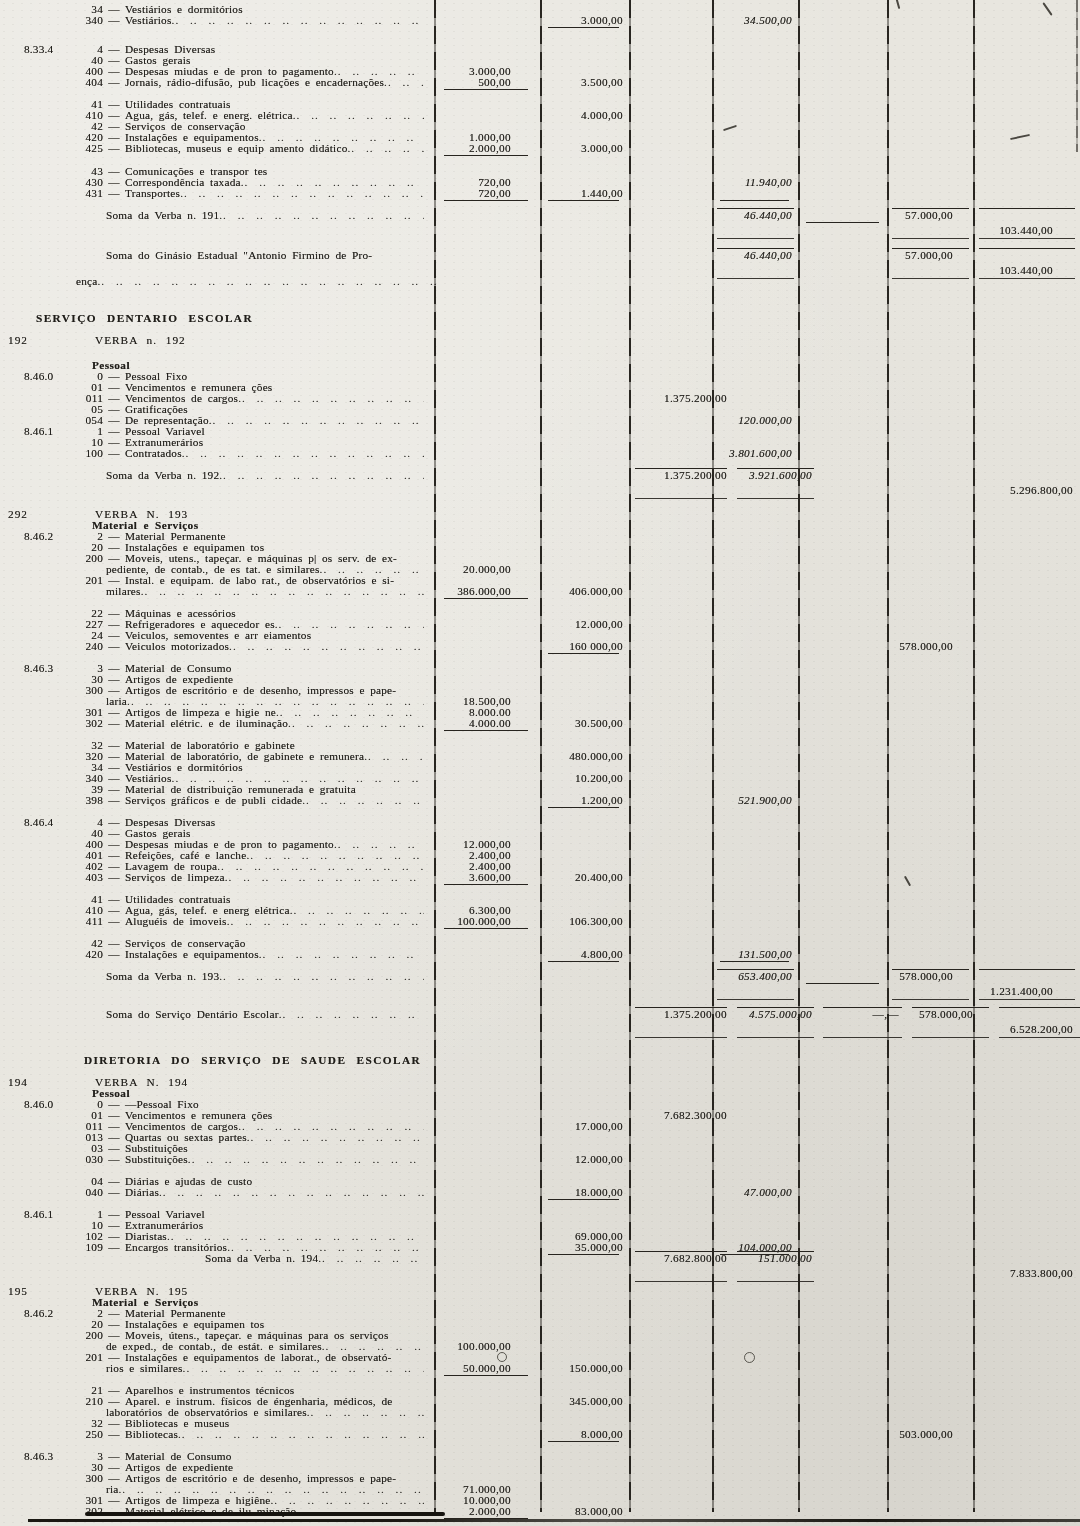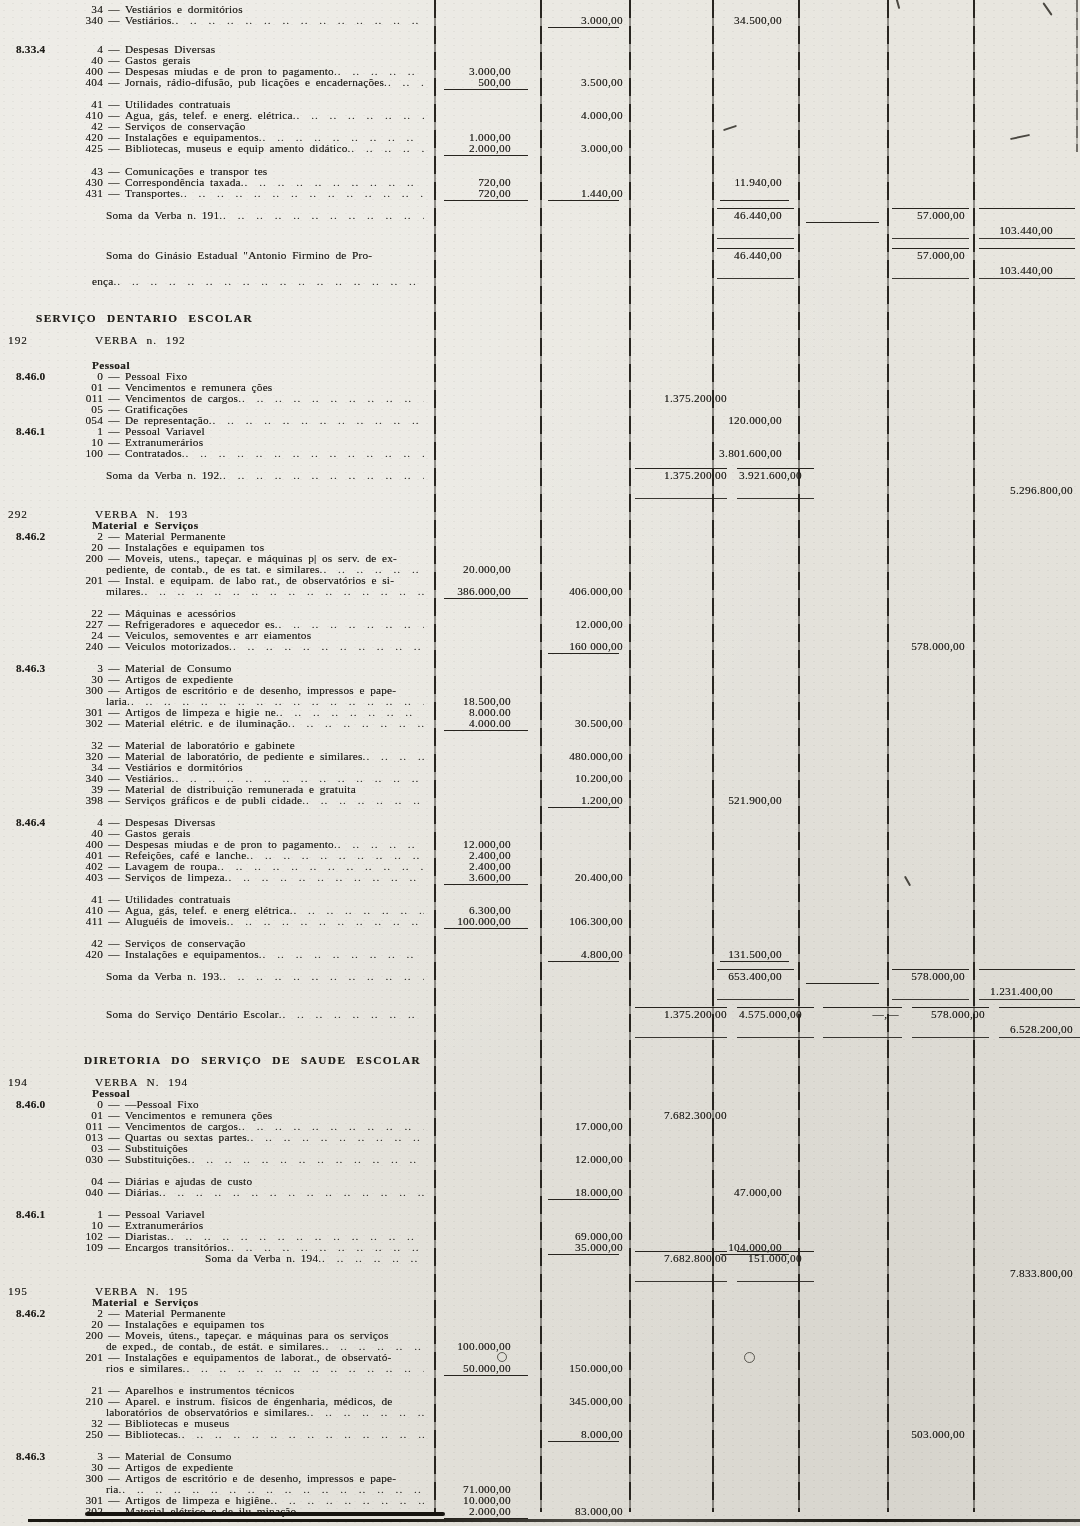--- a/index.html
+++ b/index.html
@@ -21,44 +21,44 @@
   }
   .grain{position:absolute;inset:0;pointer-events:none;
     background-image:radial-gradient(rgba(40,38,32,0.05) 1px, transparent 1px);
     background-size:9px 7px;}
   .ledger{position:relative;padding-top:4px;}
   .row{display:flex;min-height:11px;}
   .sp{width:100%;}
   
   .lcell{flex:0 0 434px;display:flex;position:relative;padding-right:10px;box-sizing:border-box;
     letter-spacing:0.2px;word-spacing:2.5px;white-space:nowrap;overflow:hidden;}
-  .cls{position:absolute;left:16px;font-weight:bold;}
+  .cls{position:absolute;left:24px;}
   .pgno{position:absolute;left:8px;}
   .code{flex:0 0 103px;text-align:right;}
   .dash{flex:0 0 22px;text-align:center;}
   .lbl{flex:0 1 auto;}
   .leader{flex:1 1 0;overflow:hidden;white-space:nowrap;opacity:.9;}
   .leader::after{content:" ..  ..  ..  ..  ..  ..  ..  ..  ..  ..  ..  ..  ..  ..  ..  ..  ..  ..  ..  ..  ..  ..  ..  ..";
     letter-spacing:1px;word-spacing:7px;}
   
   .r-h .lcell{padding-left:36px;font-weight:bold;letter-spacing:1.4px;word-spacing:6px;}
   .r-h2 .lcell{padding-left:84px;font-weight:bold;letter-spacing:1.4px;word-spacing:6px;}
   .r-v .lcell{padding-left:95px;letter-spacing:1px;word-spacing:5px;}
   .r-b .lcell{padding-left:92px;font-weight:bold;letter-spacing:0.4px;word-spacing:3px;}
   .r-s .lcell{padding-left:106px;}
   .r-s2 .lcell{padding-left:205px;}
   .r-c .lcell{padding-left:106px;}
-  .r-c2 .lcell{padding-left:92px;}
+  .r-c2 .lcell{padding-left:64px;margin-left:12px;}
   
   .cell{position:relative;box-sizing:border-box;}
   .c1{flex:0 0 106px;} .c2{flex:0 0 89px;} .c3{flex:0 0 83px;} .c4{flex:0 0 86px;}
   .c5{flex:0 0 89px;} .c6{flex:0 0 86px;} .c7{flex:0 0 107px;}
   .amt{display:block;text-align:right;letter-spacing:0.3px;}
   .c1 .amt{padding-right:29px;} .c2 .amt{padding-right:6px;} .c3 .amt{padding-right:5px;margin-left:35px;}
-  .c4 .amt{padding-right:16px;} .c5 .amt{padding-right:8px;} .c6 .amt{padding-right:8px;}
+  .c4 .amt{padding-right:6px;font-style:italic;} .c5 .amt{padding-right:8px;} .c6 .amt{padding-right:20px;}
   .c7 .amt{padding-right:27px;margin-top:15px;}
   .m-ul::after{content:"";position:absolute;left:9%;right:11%;bottom:-2px;border-bottom:1.6px solid #27241f;}
   .m-tot::before{content:"";position:absolute;left:6%;right:5%;top:-2px;border-top:1.5px solid #27241f;}
   .m-tot::after{content:"";position:absolute;left:6%;right:5%;bottom:-3px;border-bottom:1.5px solid #27241f;opacity:.9;}
   .m-dash::after{content:"";position:absolute;left:9%;right:9%;top:48%;border-top:1.6px solid #27241f;}
   
   .vr{position:absolute;top:0;bottom:14px;width:2px;
     background:repeating-linear-gradient(180deg, rgba(30,27,22,0.95) 0 18px, rgba(30,27,22,0.45) 18px 26px);}
   .vr8{position:absolute;top:0;height:152px;width:2px;left:1076px;opacity:.65;
     background:repeating-linear-gradient(180deg, rgba(30,27,22,0.9) 0 12px, rgba(30,27,22,0.4) 12px 18px);}
@@ -842,21 +842,21 @@
         <div class="cell c3"></div>
         <div class="cell c4"></div>
         <div class="cell c5"></div>
         <div class="cell c6"></div>
         <div class="cell c7"></div>
       </div>
       <div class="row r-i">
         <div class="lcell">
           <span class="code">320</span>
           <span class="dash">—</span>
-          <span class="lbl">Material de laboratório, de pediente e similares</span>
+          <span class="lbl">Material de laboratório, de gabinete e remunera</span>
           <span class="leader"></span>
         </div>
         <div class="cell c1"></div>
         <div class="cell c2">
           <span class="amt">480.000,00</span>
         </div>
         <div class="cell c3"></div>
         <div class="cell c4"></div>
         <div class="cell c5"></div>
         <div class="cell c6"></div>

